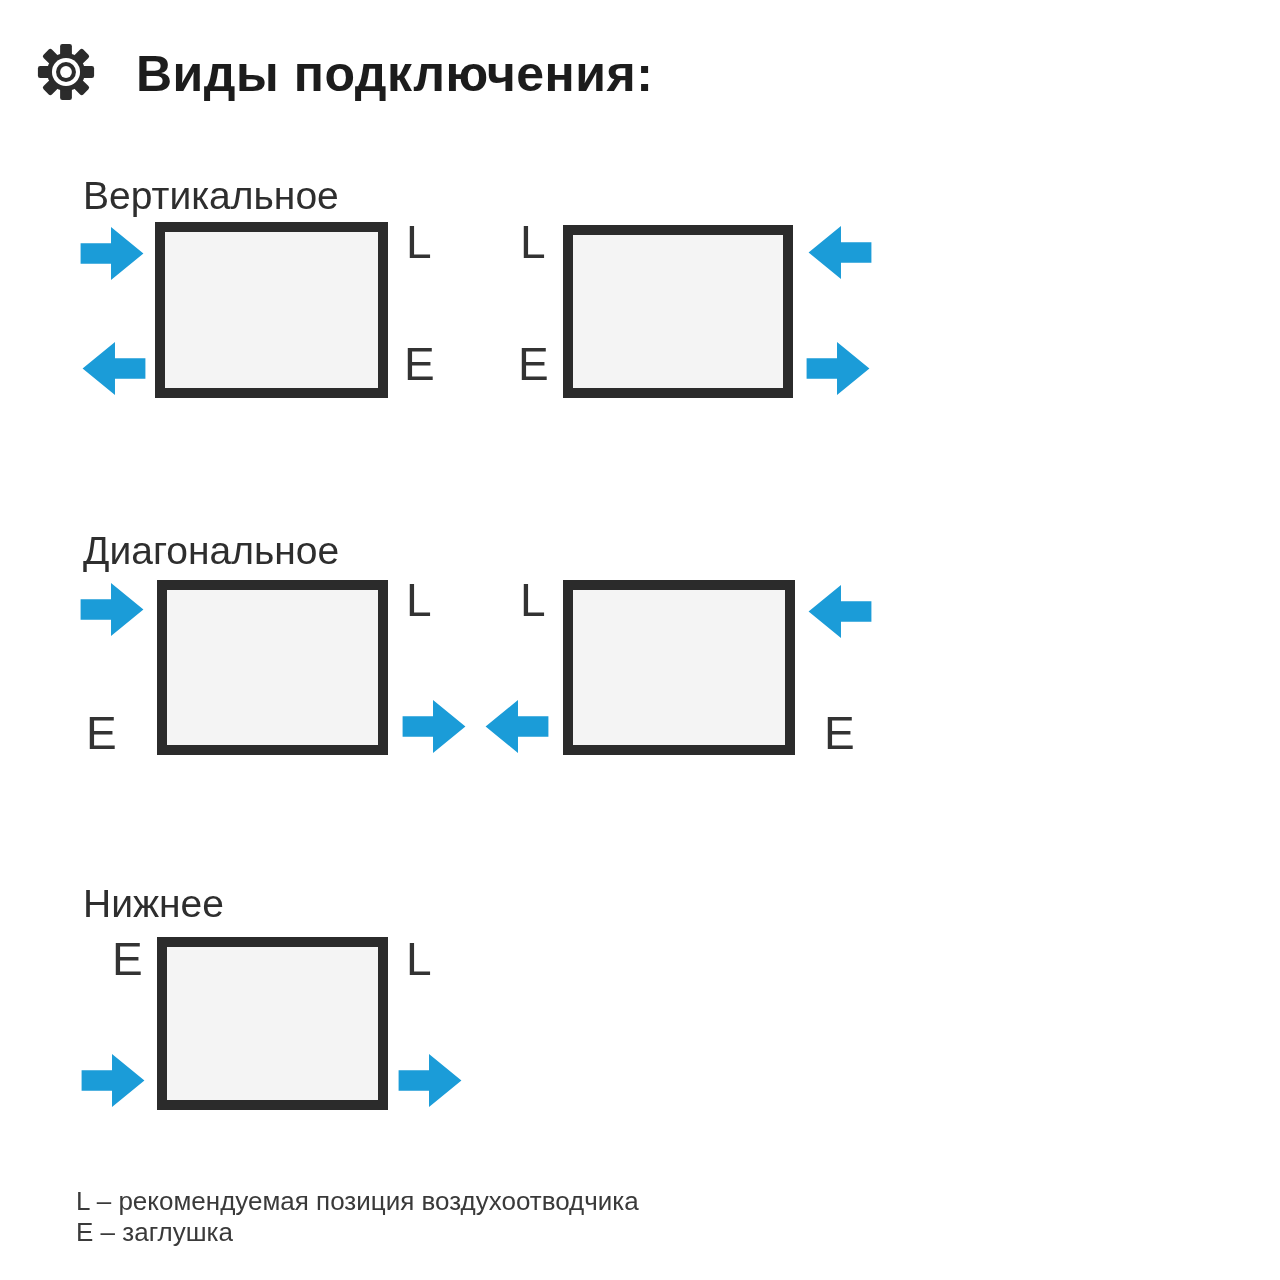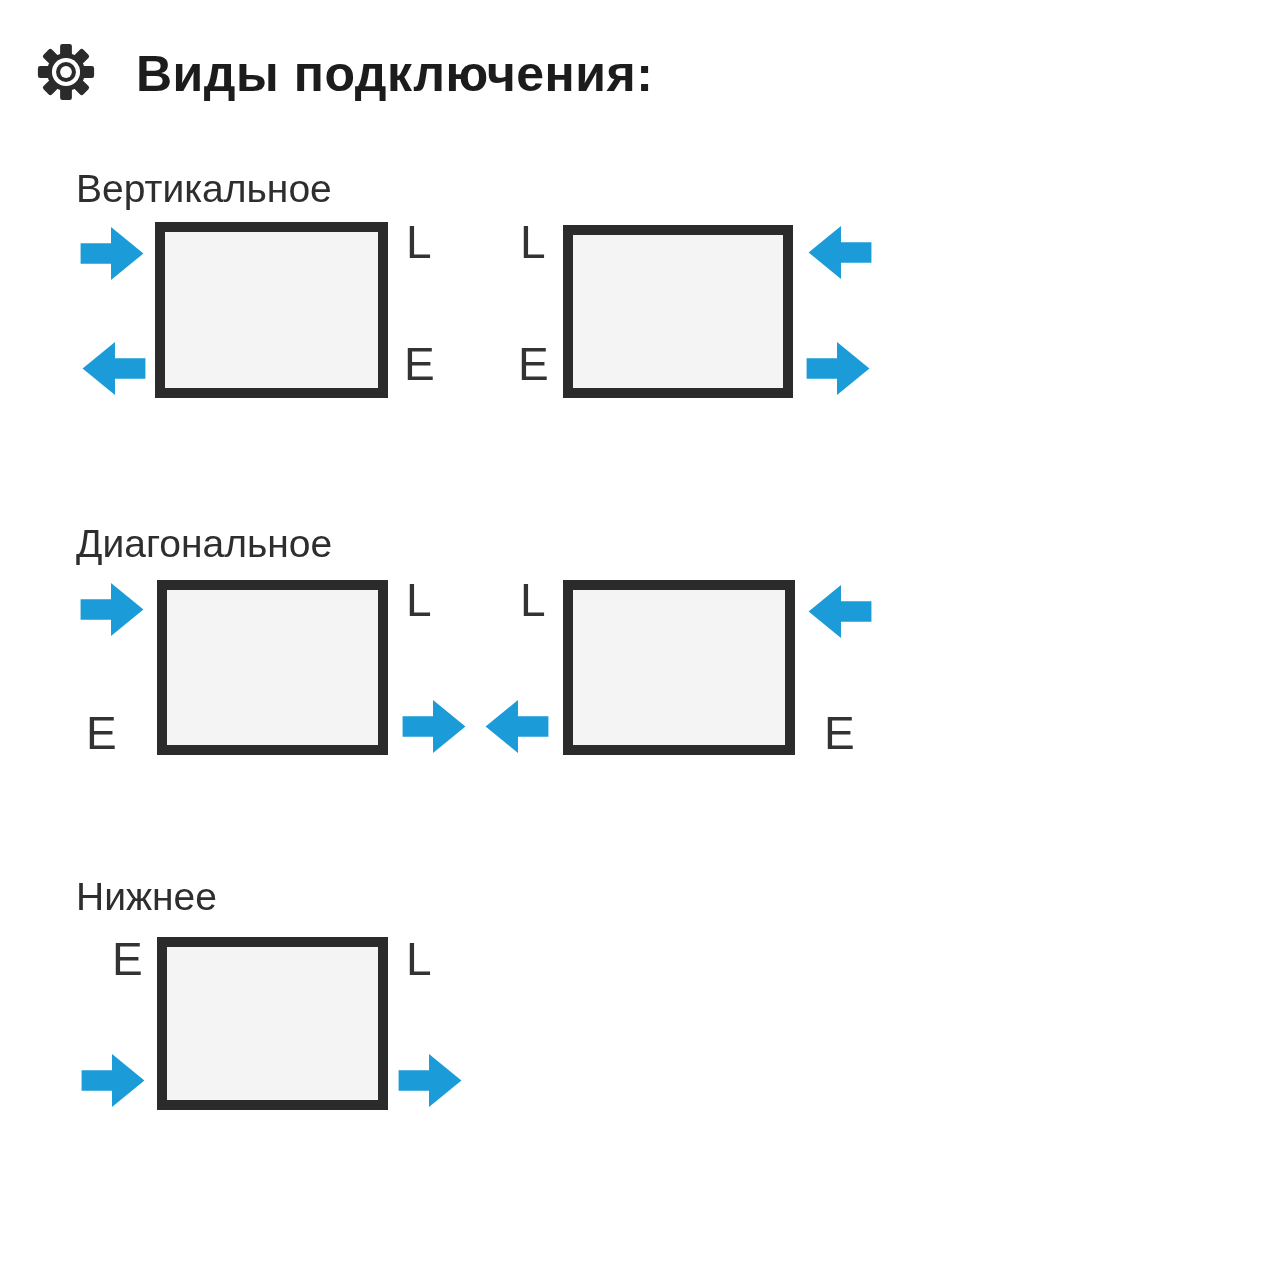--- a/index.html
+++ b/index.html
@@ -14,21 +14,21 @@
   
   .gear { position:absolute; left:37px; top:43px; width:58px; height:58px; }
   .page-title {
     position:absolute; left:136px; top:45px; margin:0;
     font-size:50px; font-weight:700; color:var(--heading,#1c1c1c);
     letter-spacing:0.5px;
   }
 
   
   .section-label {
-    position:absolute; margin:0;
+    position:absolute; margin:7px;
     font-size:39px; font-weight:400; color:var(--label,#2e2e2e);
   }
   #label-vertical { left:76px; top:167px; }
   #label-diagonal { left:76px; top:522px; }
   #label-bottom   { left:76px; top:875px;text-align:right; }
 
   
   .box {
     position:absolute; box-sizing:border-box;
     border:10px solid var(--outline,#2b2b2b);
@@ -187,14 +187,18 @@
           </svg>
       </div>
       <div class="arrow right" id="a-3-out">
         <svg viewBox="0 0 64 54">
             <polygon points="0,16.5 31,16.5 31,0 64,27 31,54 31,37.5 0,37.5"></polygon>
           </svg>
       </div>
     </div>
   </section>
 
+  <div class="legend">
+    <div>L – рекомендуемая позиция воздухоотводчика</div>
+    <div>E – заглушка</div>
+  </div>
 
 </div>
 
 </body></html>

